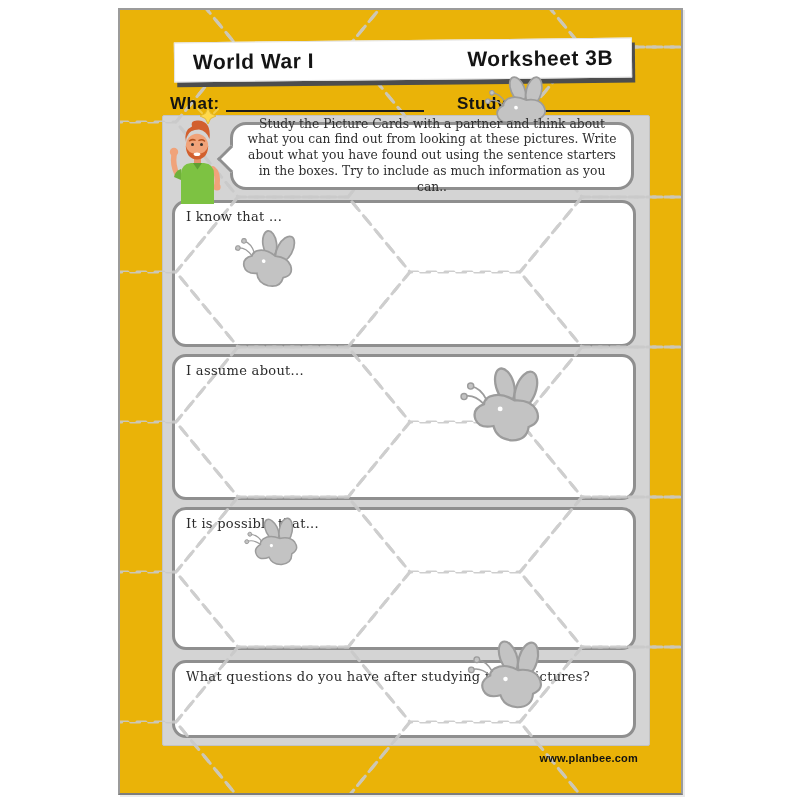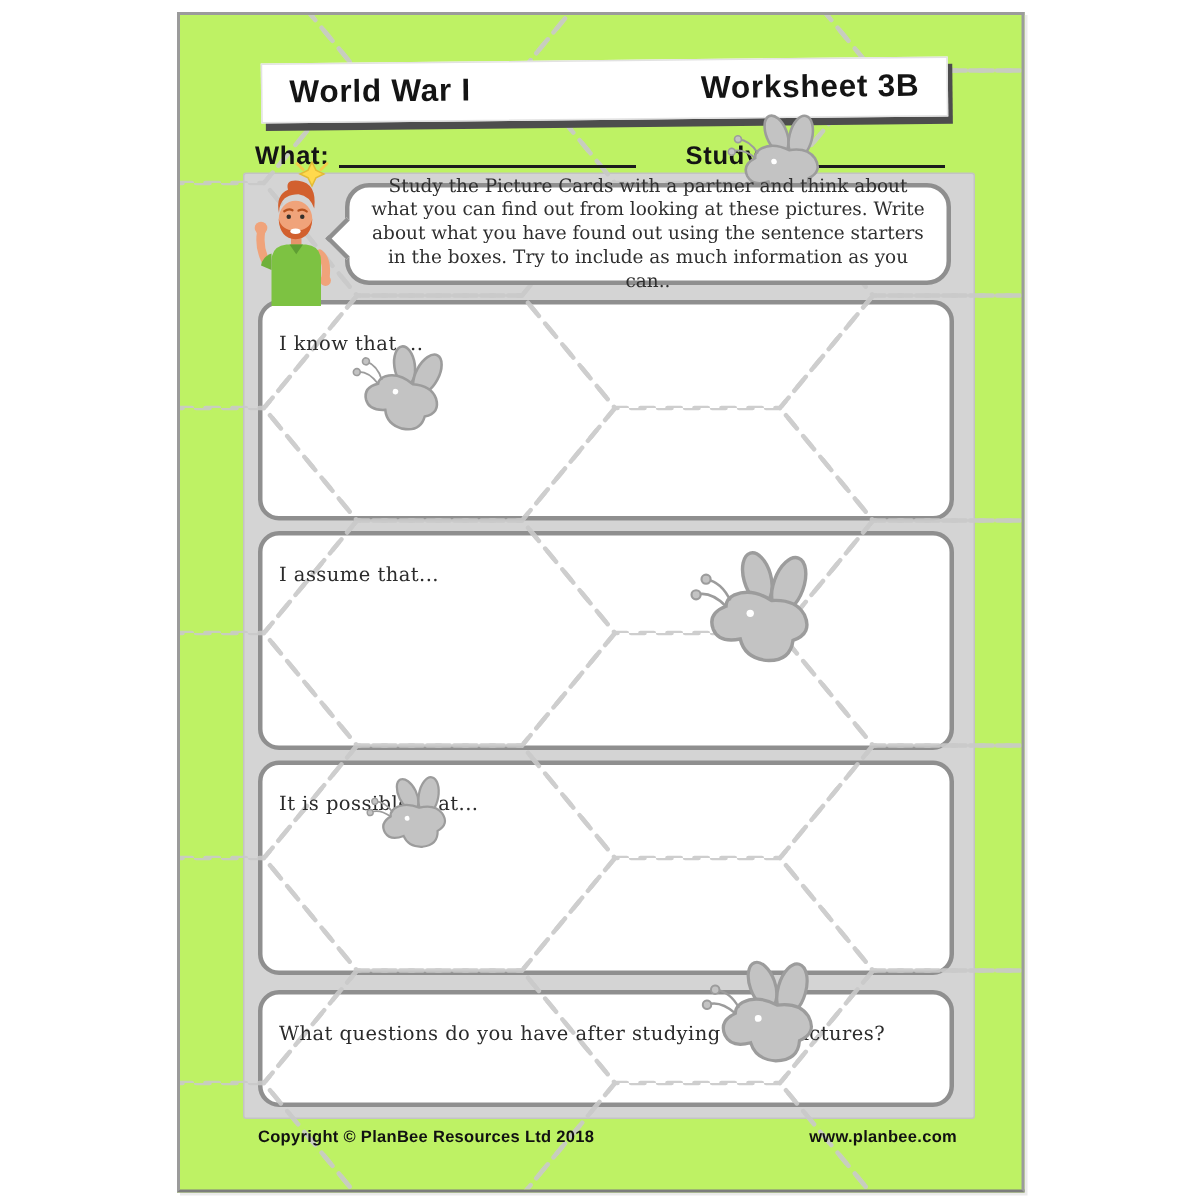--- a/index.html
+++ b/index.html
@@ -2,21 +2,21 @@
 <html><head>
 <meta charset="utf-8">
 <style>
   html,body{margin:0;padding:0;}
   body{
     width:800px;height:800px;background:#ffffff;position:relative;
     font-family:"DejaVu Serif", serif;overflow:hidden;
   }
   .sheet{
     position:absolute;left:118px;top:8px;width:561px;height:783px;
-    background:#bef264;border:2px solid #9b9b9b;border-bottom-color:#7d7d7d;
+    background:#eab308;border:2px solid #9b9b9b;border-bottom-color:#7d7d7d;
     box-shadow:2px 2px 0 rgba(0,0,0,0.08);
   }
   .sheet > *{position:absolute;}
   
   .panel{
     left:42px;top:105px;width:486px;height:629px;
     background:#d4d4d4;border:1px solid #c3c3c3;border-radius:2px;
   }
   
   .writebox{
@@ -59,21 +59,20 @@
   .bubble::before{
     content:"";position:absolute;left:-12px;top:24px;width:17px;height:17px;
     background:#ffffff;border-left:3px solid #8f8f8f;border-bottom:3px solid #8f8f8f;
     transform:rotate(45deg);
   }
   .teacher{left:46px;top:96px;}
   
   .prompt{
     font-size:13px;color:#2b2b2b;letter-spacing:0.3px;
     font-family:"DejaVu Serif", serif;
-    margin-top:13px;
   }
   .prompt1{left:66px;top:199px;}
   .prompt2{left:66px;top:353px;}
   .prompt3{left:66px;top:506px;}
   .prompt4{left:66px;top:659px;width:444px;}
   
   .footer-text{
     font-family:"Liberation Sans", sans-serif;font-weight:700;font-size:11px;
     color:#111111;letter-spacing:0.2px;
   }
@@ -161,25 +160,24 @@
     <ellipse cx="31" cy="40" rx="11.2" ry="12.2" fill="#f0a37a"></ellipse>
     <path d="M20 36 Q17.5 24 26 20.5 Q24 13.5 33 14.5 Q45.5 16 43.5 33 Q40.5 24.5 33 23.5 Q23.5 23.5 21 30.5 Q20 32.5 20 36 Z" fill="#d2602e"></path>
     <path d="M19.8 40 Q20.5 53 31 53.5 Q41.5 53 42.2 40 Q40 48 31 47.6 Q22 48 19.8 40 Z" fill="#d2602e"></path>
     <ellipse cx="31" cy="48.2" rx="3.4" ry="1.8" fill="#ffffff"></ellipse>
     <circle cx="26.5" cy="38.5" r="1.5" fill="#33302c"></circle>
     <circle cx="35.5" cy="38.5" r="1.5" fill="#33302c"></circle>
     <path d="M23.5 34.8 q3 -2 5.5 -0.6 M33 34.4 q3 -1.6 5.5 0.6" stroke="#b5521f" stroke-width="1.5" fill="none" stroke-linecap="round"></path>
   </svg>
 
   <span class="prompt prompt1">I know that ...</span>
-  <span class="prompt prompt2">I assume that...</span>
+  <span class="prompt prompt2">I assume about...</span>
   <span class="prompt prompt3">It is possible that...</span>
   <span class="prompt prompt4">What questions do you have after studying these pictures?</span>
 
-  <span class="footer-text footer-left">Copyright © PlanBee Resources Ltd 2018</span>
   <span class="footer-text footer-right">www.planbee.com</span>
 
   <svg class="beelayer" width="561" height="783" viewBox="0 0 561 783">
     <g transform="translate(146,250) scale(0.72) rotate(8)">
         <use href="#bee" x="-50" y="-45"></use>
       </g>
     <g transform="translate(383,397) scale(0.95)">
         <use href="#bee" x="-50" y="-45"></use>
       </g>
     <g transform="translate(153,534) scale(0.62) rotate(-10)">

